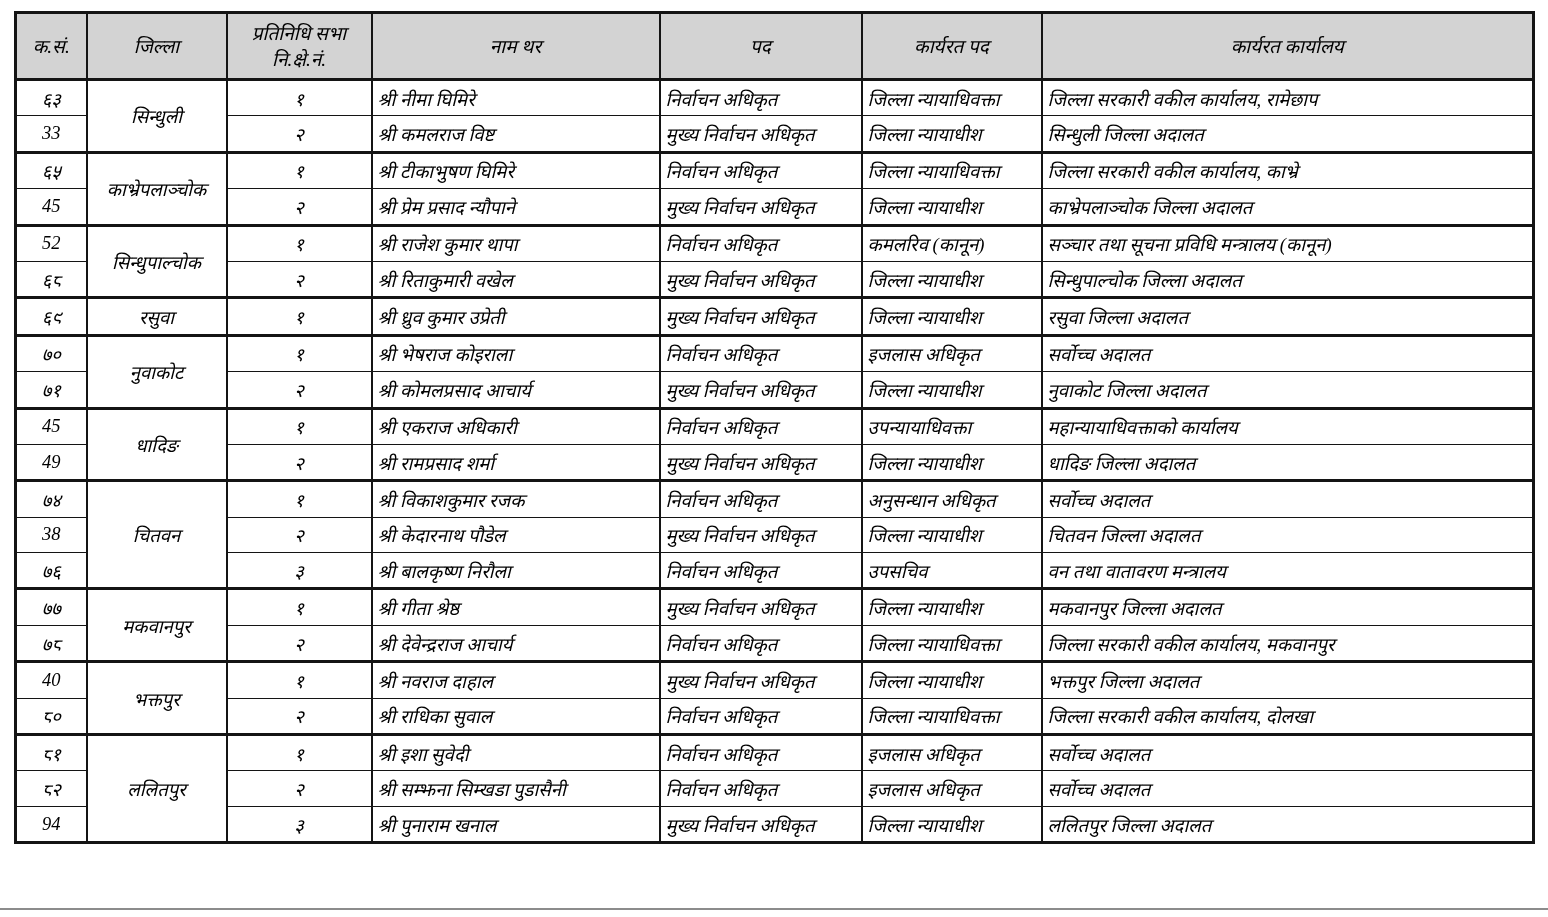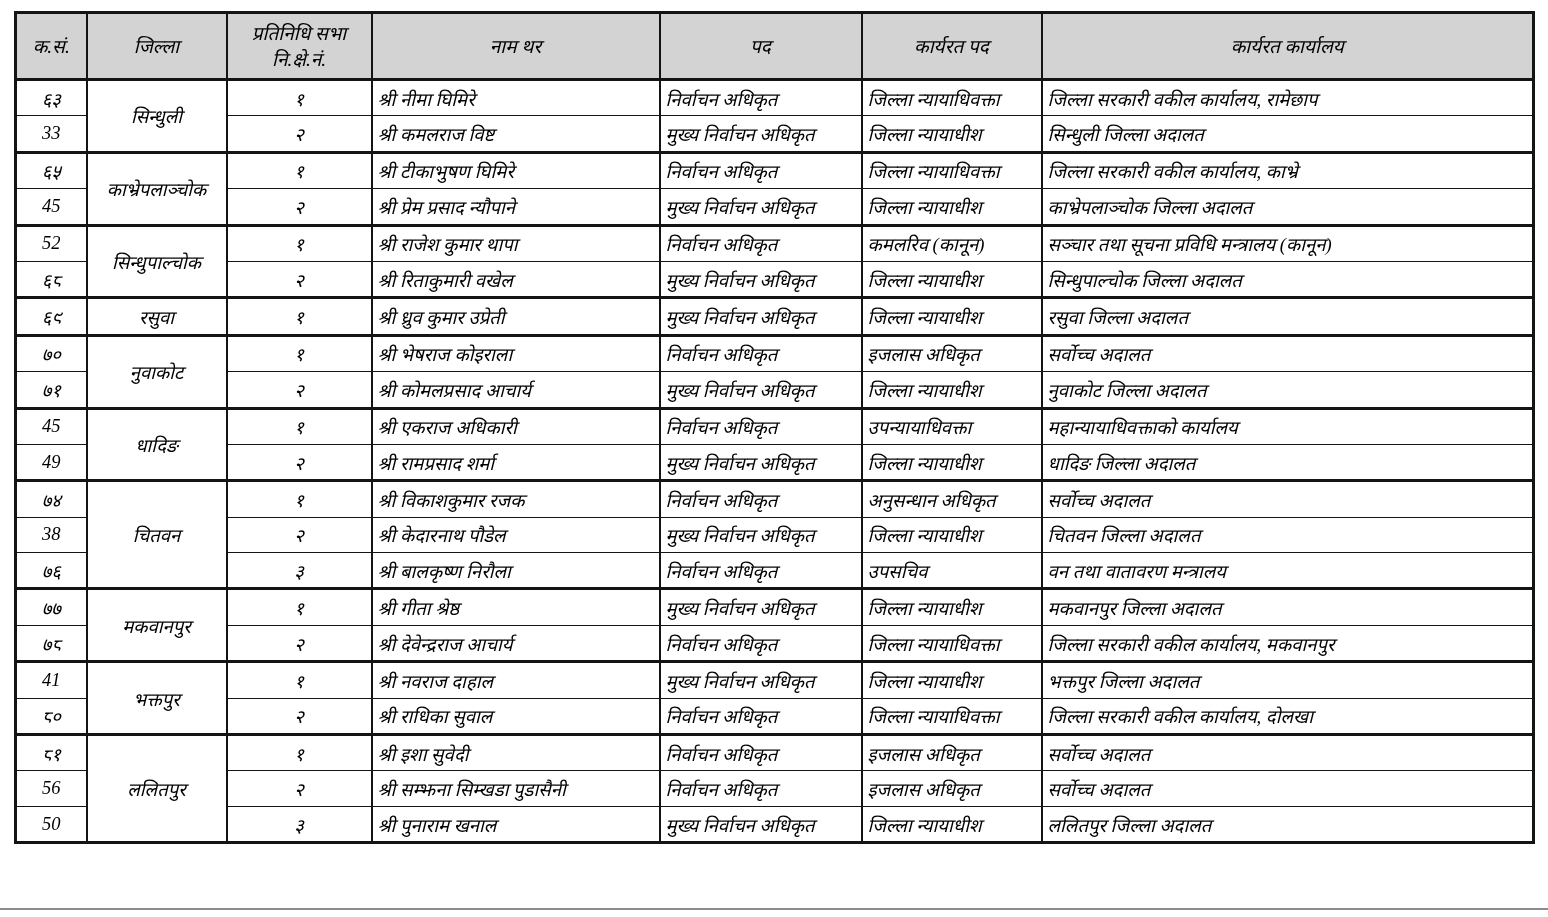--- a/index.html
+++ b/index.html
@@ -210,21 +210,21 @@
         </tr>
         <tr>
           <td class="c">७८</td>
           <td class="c">२</td>
           <td>श्री देवेन्द्रराज आचार्य</td>
           <td>निर्वाचन अधिकृत</td>
           <td>जिल्ला न्यायाधिवक्ता</td>
           <td>जिल्ला सरकारी वकील कार्यालय, मकवानपुर</td>
         </tr>
         <tr class="group-start">
-          <td class="c">41</td>
+          <td class="c">40</td>
           <td class="c" rowspan="2">भक्तपुर</td>
           <td class="c">१</td>
           <td>श्री नवराज दाहाल</td>
           <td>मुख्य निर्वाचन अधिकृत</td>
           <td>जिल्ला न्यायाधीश</td>
           <td>भक्तपुर जिल्ला अदालत</td>
         </tr>
         <tr>
           <td class="c">८०</td>
           <td class="c">२</td>
@@ -236,29 +236,29 @@
         <tr class="group-start">
           <td class="c">८१</td>
           <td class="c" rowspan="3">ललितपुर</td>
           <td class="c">१</td>
           <td>श्री इशा सुवेदी</td>
           <td>निर्वाचन अधिकृत</td>
           <td>इजलास अधिकृत</td>
           <td>सर्वोच्च अदालत</td>
         </tr>
         <tr>
-          <td class="c">56</td>
+          <td class="c">८२</td>
           <td class="c">२</td>
           <td>श्री सम्झना सिम्खडा पुडासैनी</td>
           <td>निर्वाचन अधिकृत</td>
           <td>इजलास अधिकृत</td>
           <td>सर्वोच्च अदालत</td>
         </tr>
         <tr>
-          <td class="c">50</td>
+          <td class="c">94</td>
           <td class="c">३</td>
           <td>श्री पुनाराम खनाल</td>
           <td>मुख्य निर्वाचन अधिकृत</td>
           <td>जिल्ला न्यायाधीश</td>
           <td>ललितपुर जिल्ला अदालत</td>
         </tr>
       </tbody>
   </table>
   <div class="page-edge"></div>
 </div>

